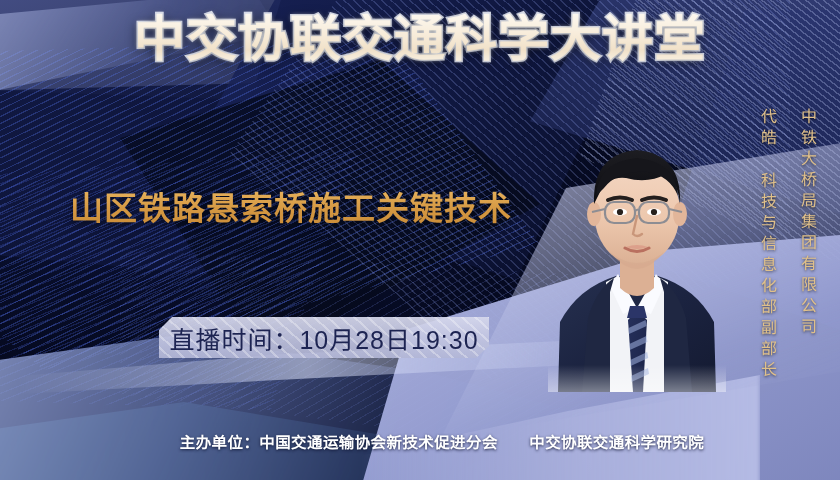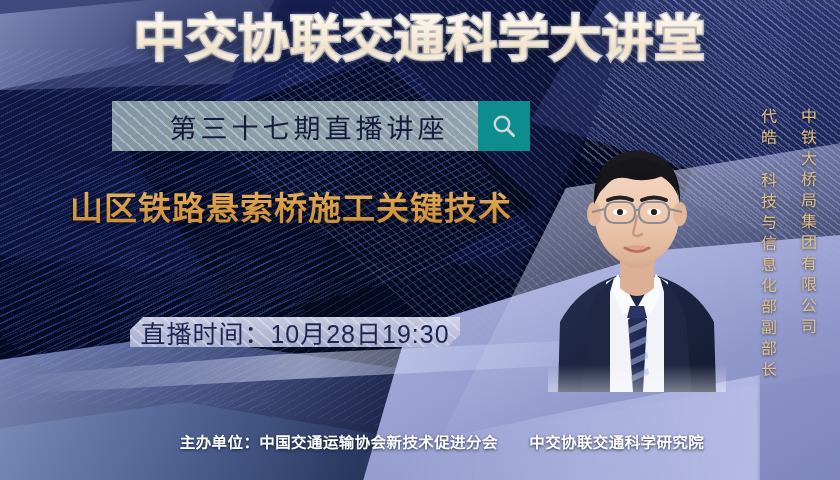--- a/index.html
+++ b/index.html
@@ -282,22 +282,22 @@
     background-clip: text;
     -webkit-text-fill-color: transparent;
     filter: drop-shadow(0 2px 3px rgba(0,0,0,.55));
     font-family: "DejaVu Sans", "Liberation Sans", sans-serif;
     text-decoration: underline;
   }
 
   
   .time-banner {
     position: absolute;
-    left: 130px; top: 317px;
-    width: 330px; height: 30px;
+    left: 159px; top: 317px;
+    width: 330px; height: 41px;
     background: linear-gradient(180deg, rgba(214,216,236,.93) 0%, rgba(196,199,226,.93) 45%, rgba(178,182,214,.93) 100%);
     clip-path: polygon(13px 0, 100% 0, 100% calc(100% - 12px), calc(100% - 13px) 100%, 0 100%, 0 13px);
     display: flex;
     align-items: center;
     justify-content: center;
     overflow: hidden;
   }
   .time-banner::after {
     content: "";
     position: absolute; inset: 0;
@@ -469,31 +469,20 @@
         <path d="M62 160 Q89 182 116 160 Q104 176 89 177 Q74 176 62 160Z" fill="#d2a78c" opacity=".45"></path>
 
         <rect x="0" y="240" width="178" height="60" fill="url(#fadeG)" opacity=".75"></rect>
       </g>
     </svg>
   </div>
 
   <div class="headline-outline">中交协联交通科学大讲堂</div>
   <div class="headline">中交协联交通科学大讲堂</div>
 
-  <div class="subtitle-bar">
-    <div class="sb-body">
-      <span class="sb-text">第三十七期直播讲座</span>
-    </div>
-    <div class="sb-search">
-      <svg width="28" height="28" viewBox="0 0 28 28" xmlns="http://www.w3.org/2000/svg">
-        <circle cx="12" cy="12" r="7.2" fill="none" stroke="#cfd6da" stroke-width="2.4"></circle>
-        <line x1="17.3" y1="17.3" x2="23.5" y2="23.5" stroke="#cfd6da" stroke-width="3" stroke-linecap="round"></line>
-      </svg>
-    </div>
-  </div>
 
   <div class="lecture-title">
     <div>山区铁路悬索桥施工关键技术</div>
   </div>
 
   <div class="time-banner">
     <span class="time-text">直播时间：10月28日19:30</span>
   </div>
 
   <div class="v-col v-org">中铁大桥局集团有限公司</div>

